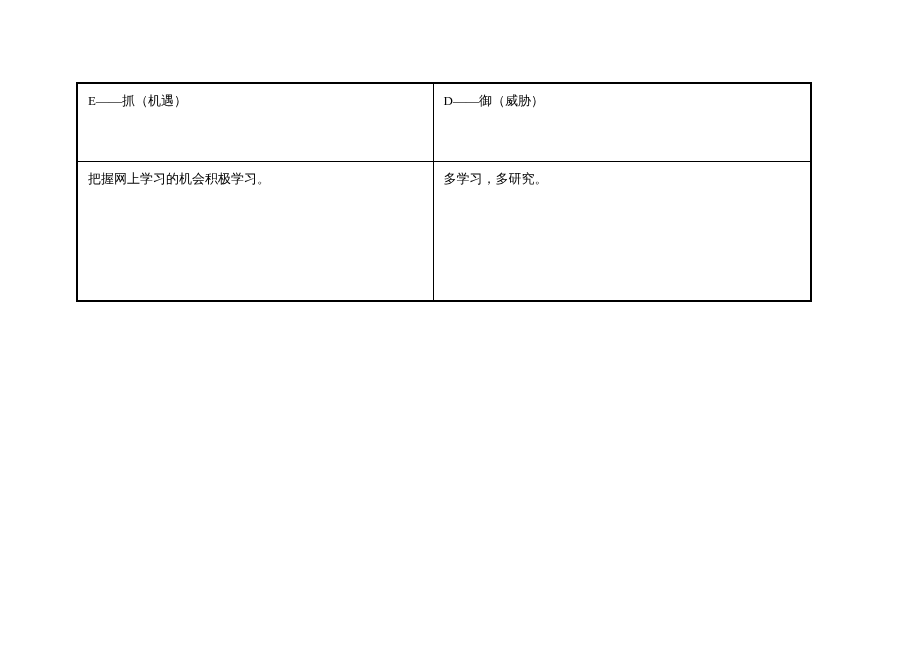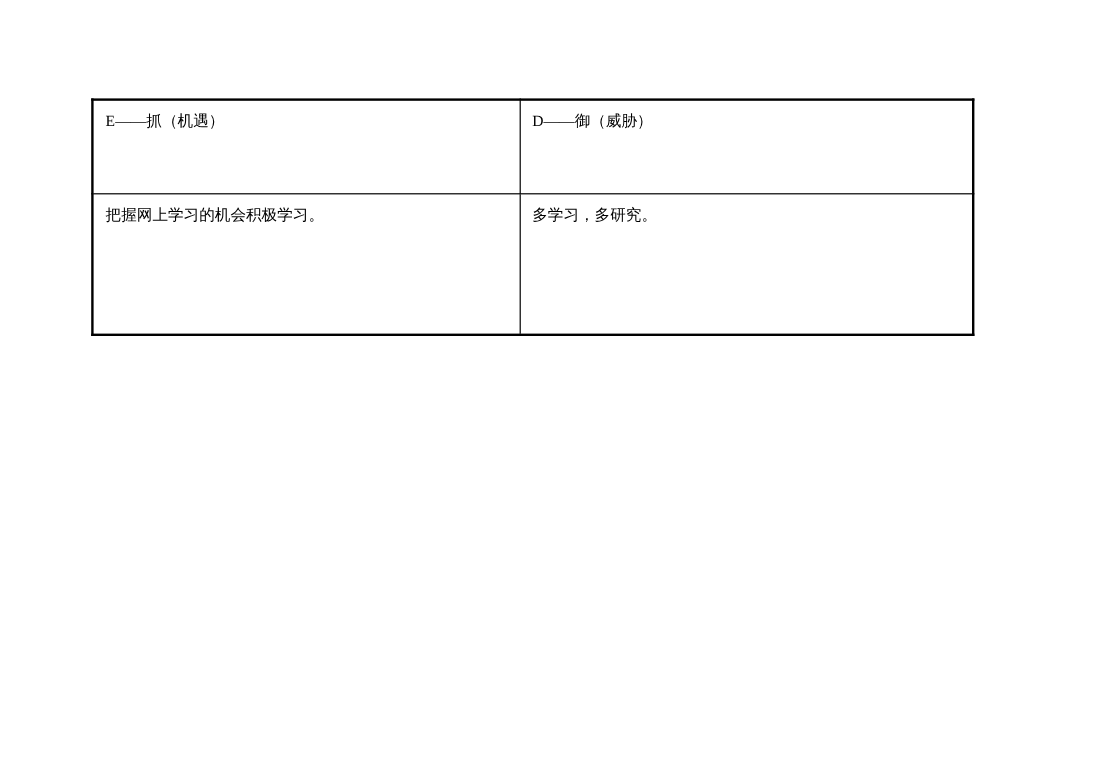--- a/index.html
+++ b/index.html
@@ -27,21 +27,21 @@
       border: 1px solid #000000;
       padding: 8px 10px;
       vertical-align: top;
       text-align: left;
     }
     .header-row td {
       height: 78px;
       font-weight: normal;
     }
     .content-row td {
-      height: 118px;
+      height: 140px;
     }
     .col-left {
       width: 356px;
     }
     .col-right {
       width: auto;
     }
   </style>
 </head>
 <body>

